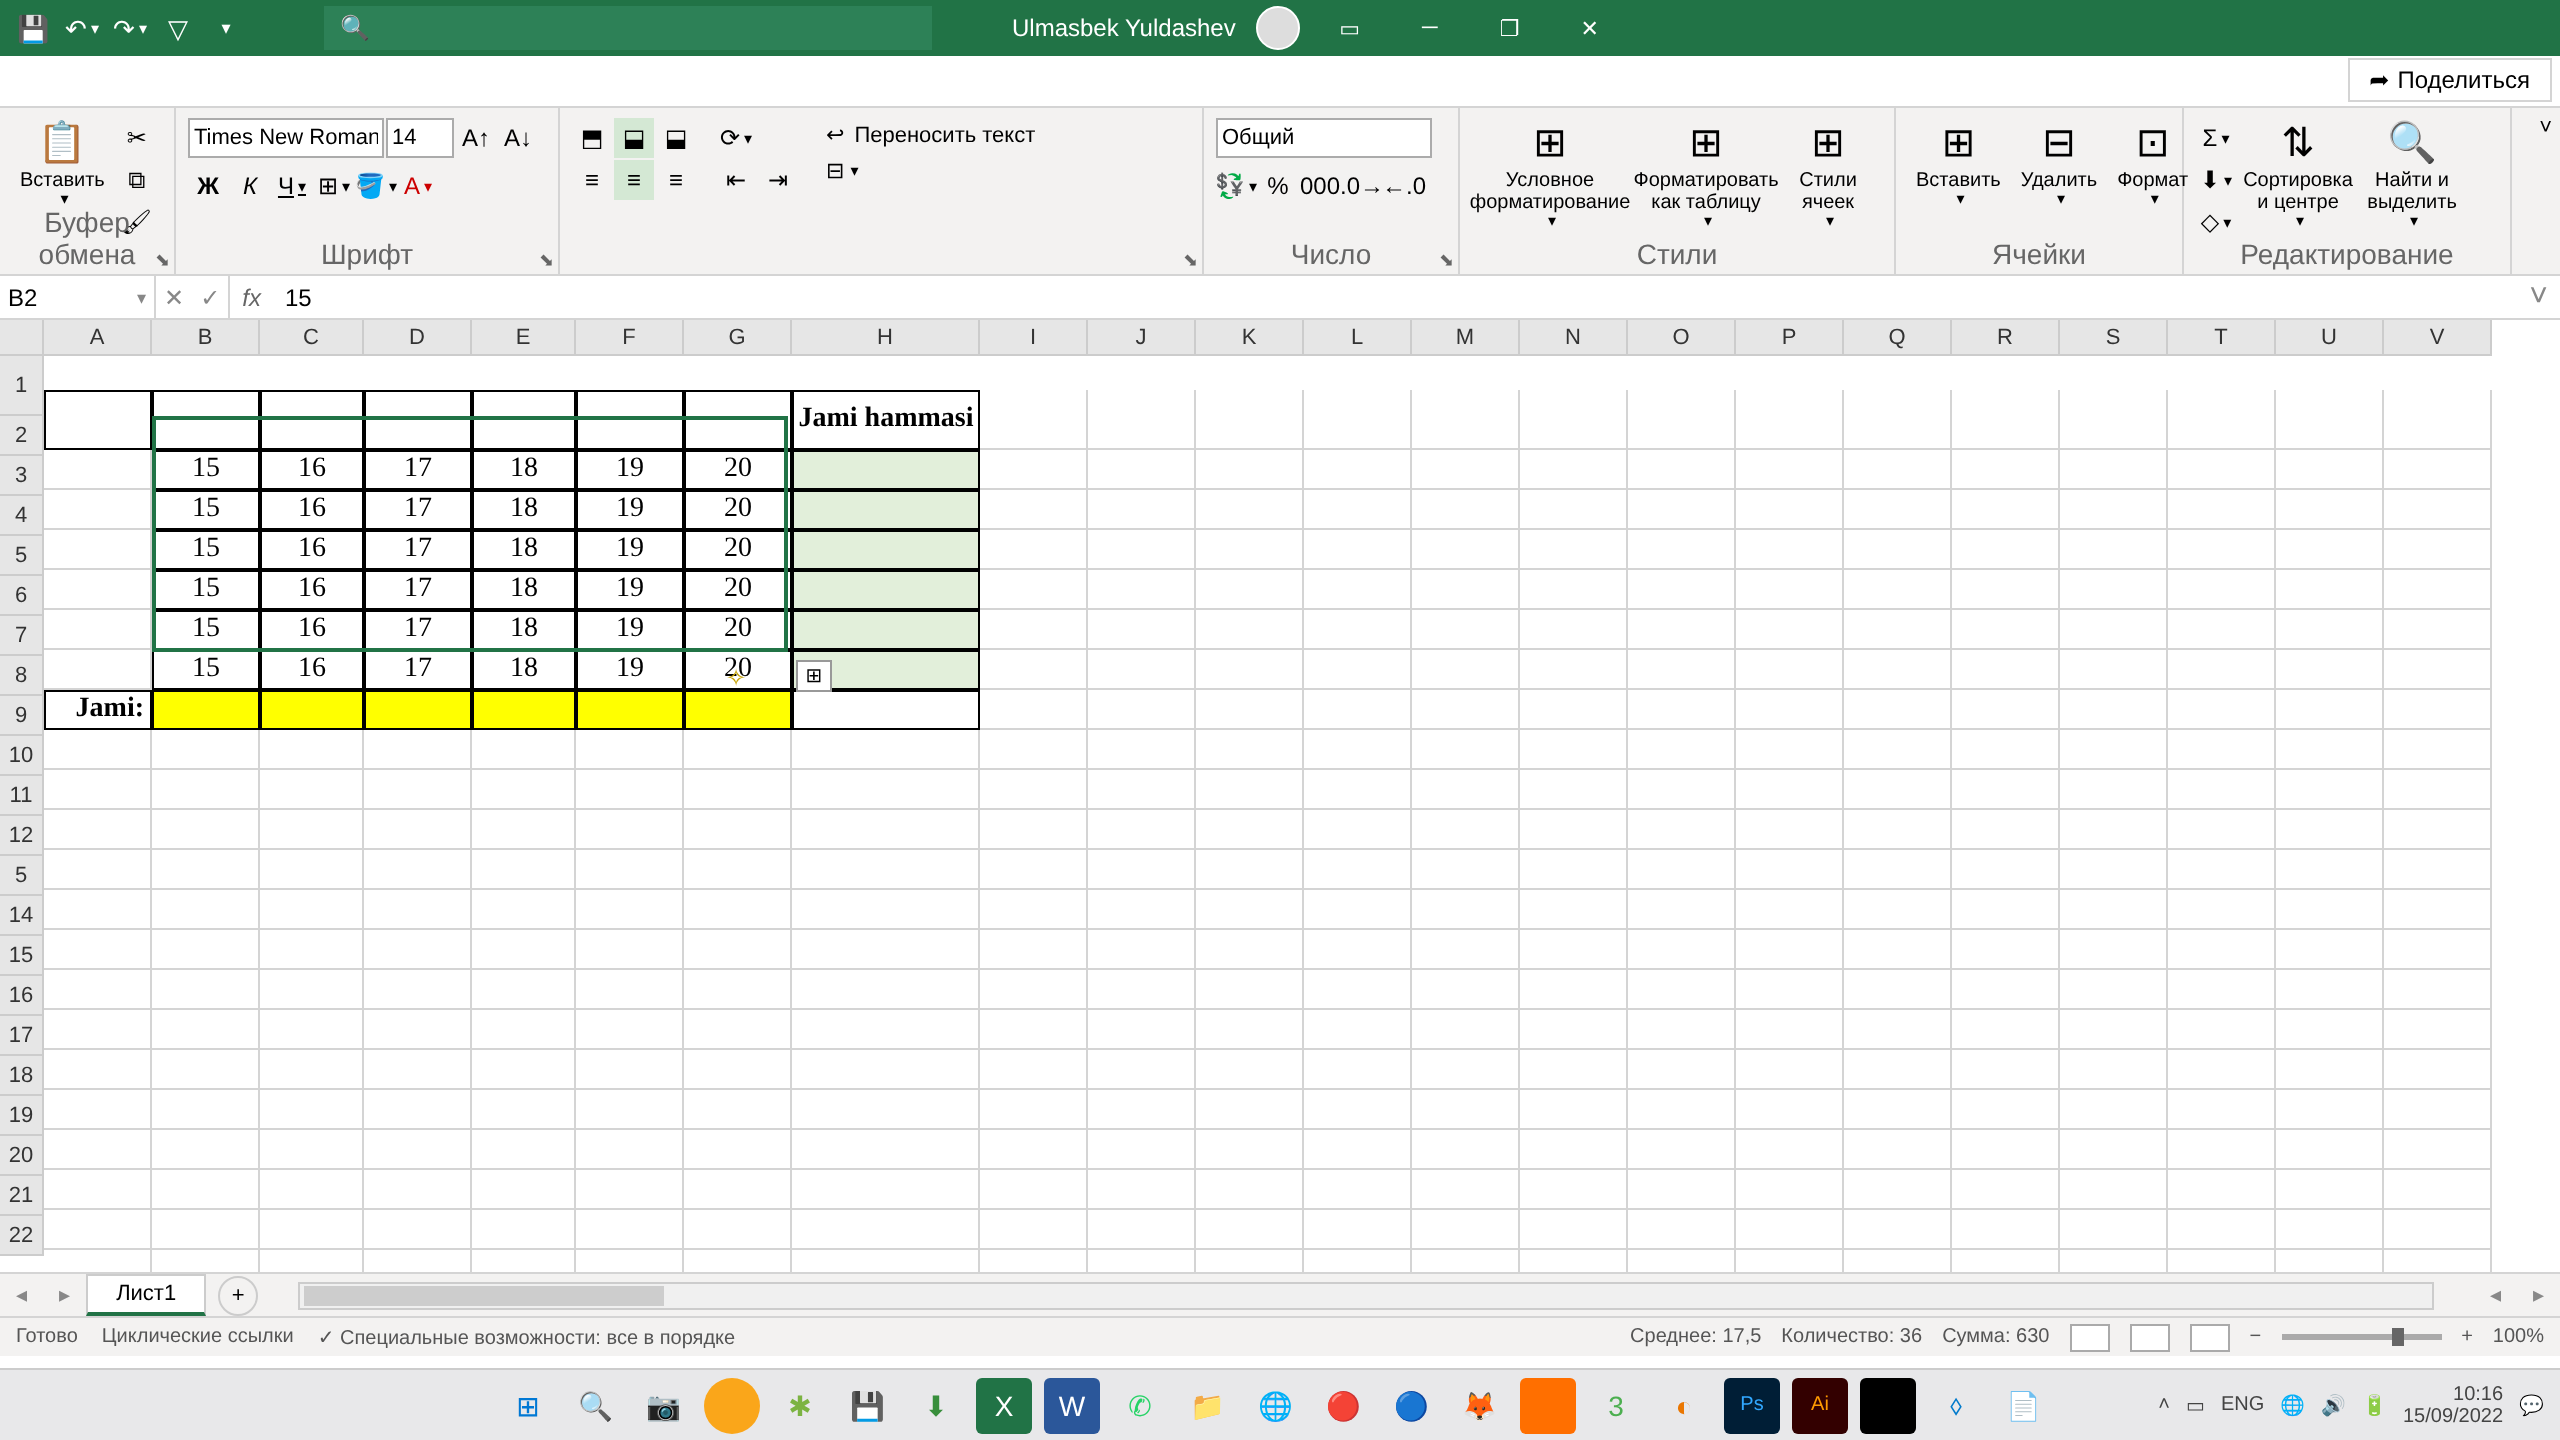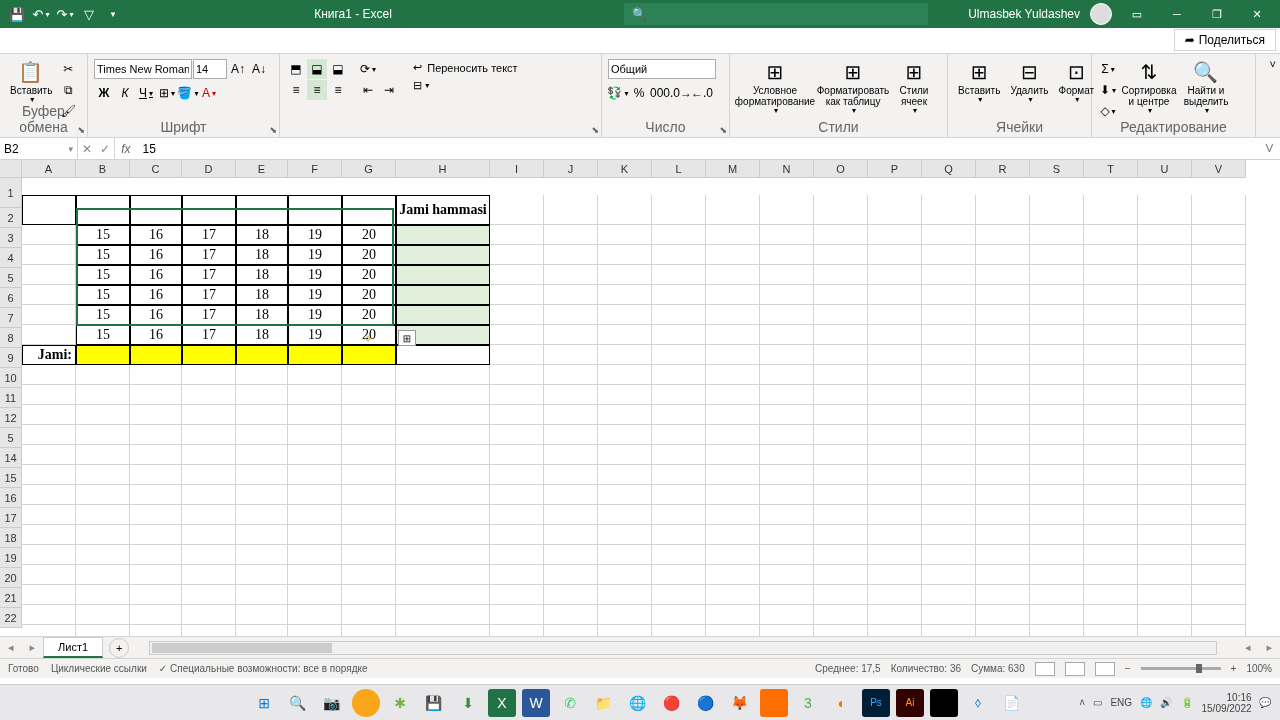--- a/index.html
+++ b/index.html
@@ -75,21 +75,20 @@
 <body>
 
 <div class="titlebar">
   <div class="tb-left">
     <span class="tb-icon">💾</span>
     <span class="tb-icon">↶<span class="carat">▾</span></span>
     <span class="tb-icon">↷<span class="carat">▾</span></span>
     <span class="tb-icon">▽</span>
     <span class="tb-icon" style="font-size:9px;">▾</span>
   </div>
-  <div class="tb-title">Книга1  -  Excel</div>
   <div class="searchbox">
     <span style="margin-right:6px;">🔍</span>
   </div>
   <div class="tb-right">
     <span class="user-name">Ulmasbek Yuldashev</span>
     <span class="avatar"></span>
     <span class="winbtn">▭</span>
     <span class="winbtn">─</span>
     <span class="winbtn">❐</span>
     <span class="winbtn">✕</span>

